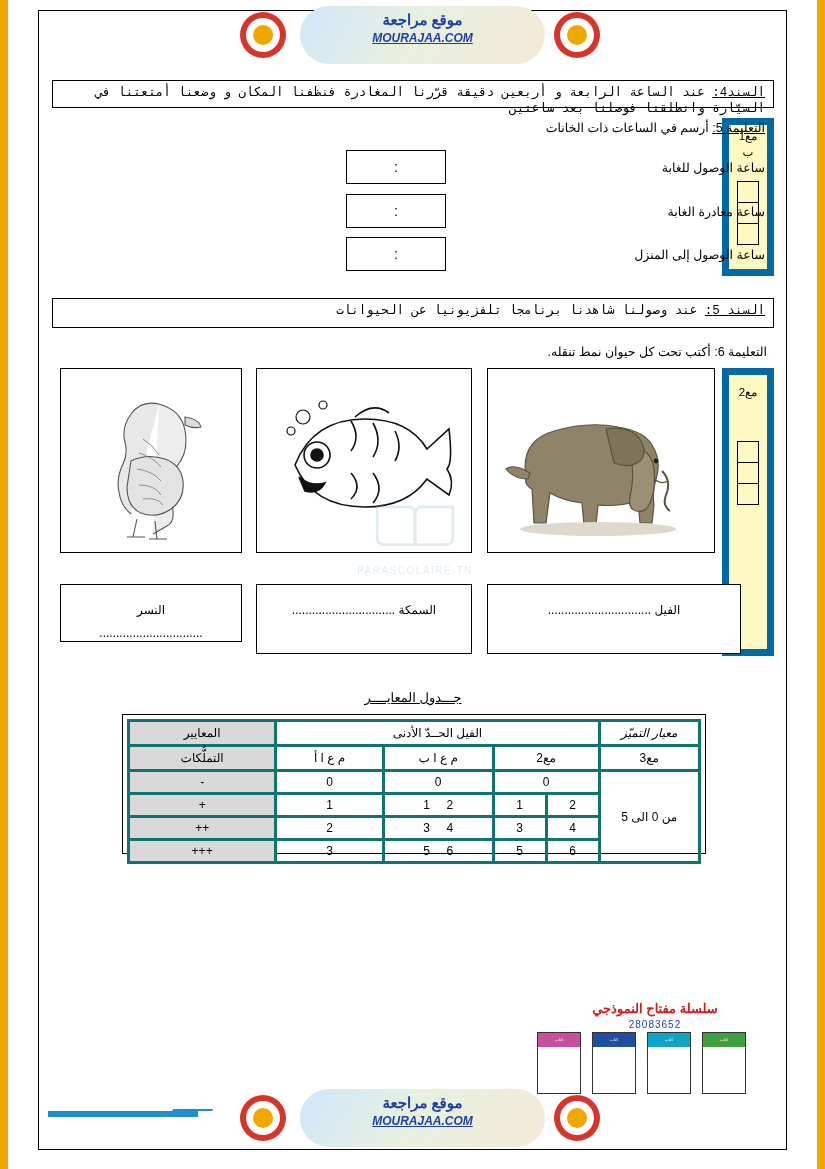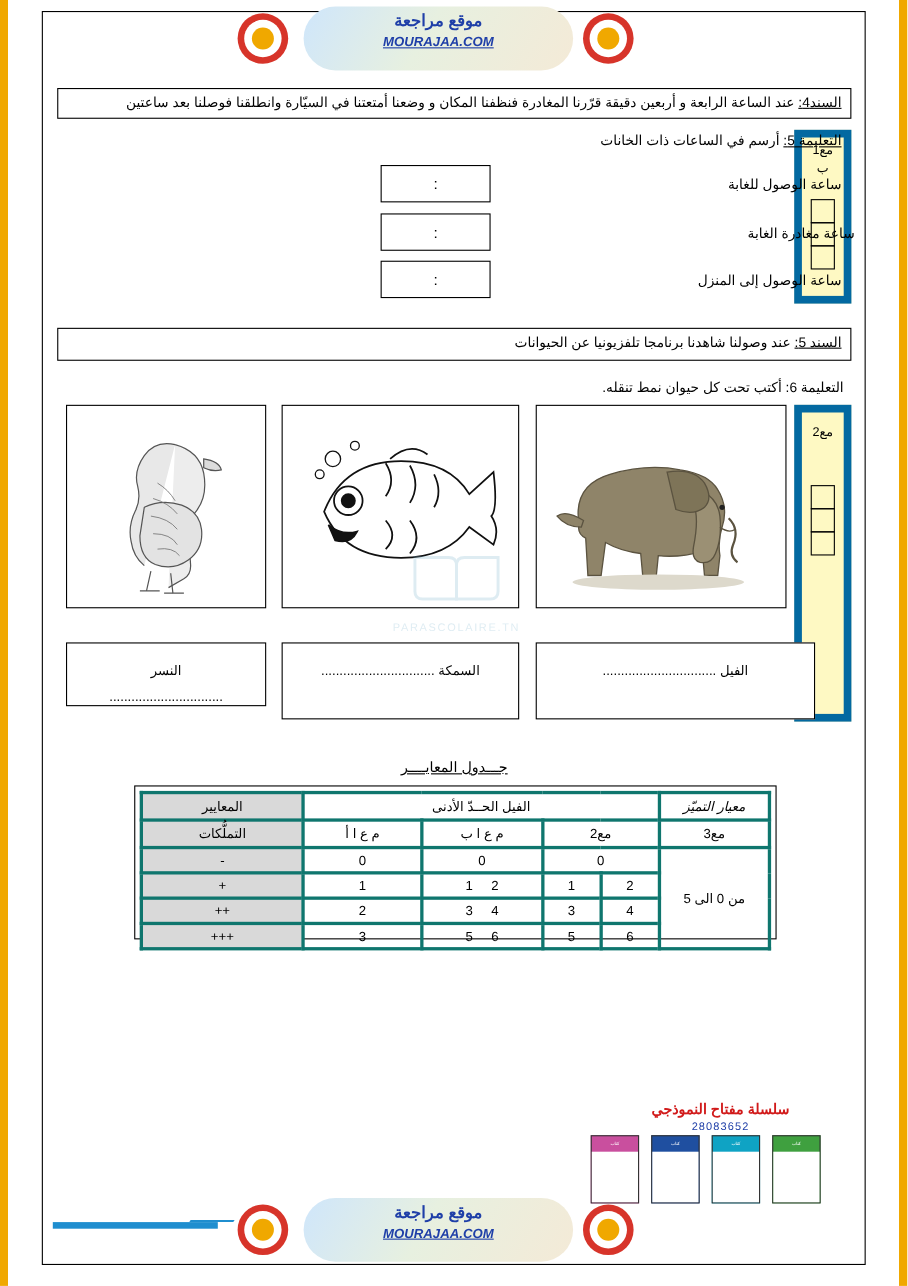--- a/index.html
+++ b/index.html
@@ -20,21 +20,21 @@
   }
   
   .side-bar{
     position:absolute;top:0;width:22px;height:1169px;
   }
   .side-bar.left{left:0;background:linear-gradient(to right,#f0a800 0%,#f0a800 35%,#ffffff 35%,#ffffff 100%);}
   .side-bar.right{right:0;background:linear-gradient(to left,#f0a800 0%,#f0a800 35%,#ffffff 35%,#ffffff 100%);}
 
   
   .banner{
-    position:absolute;left:216px;width:360px;height:62px;
+    position:absolute;left:240px;width:360px;height:62px;
   }
   .banner-pill{
     position:absolute;left:60px;top:2px;width:245px;height:58px;
     border-radius:30px;
     background:linear-gradient(120deg,#cfe6fb 0%,#e7f0e0 45%,#f4ead7 100%);
   }
   .banner-text{
     position:absolute;left:60px;top:6px;width:245px;
     text-align:center;
     color:#1f3fa8;
@@ -57,21 +57,21 @@
   .badge-dot{
     width:20px;height:20px;border-radius:50%;background:#f0a800;
     display:block;
   }
   .banner-badge.right{right:0;}
   .banner-badge.left{left:0;}
   .txt{position:absolute;font-size:12.5px;color:#000000;}
 
   .sanad{
     position:absolute;border:1px solid #000;box-sizing:border-box;
-    padding:4px 8px;font-size:12.5px;line-height:1.3;
+    padding:4px 8px;font-size:12.5px;line-height:1.3;font-family:Liberation Mono, monospace;
   }
   .u{text-decoration:underline;}
 
   
   .time-box{
     position:absolute;border:1px solid #000;box-sizing:border-box;
     width:100px;height:34px;background:#fff;
     display:flex;align-items:center;justify-content:center;
     font-size:14px;
   }
@@ -191,21 +191,21 @@
 </div>
 
 <div class="txt" style="right:60px;top:120px;text-align:right;">
   <span class="u">التعليمة 5:</span>
   <span>أرسم في الساعات ذات الخانات</span>
 </div>
 
 <div class="txt" style="right:60px;top:160px;">ساعة الوصول للغابة</div>
 <div class="time-box" style="left:346px;top:150px;">:</div>
 
-<div class="txt" style="right:48px;top:204px;text-align:right;">ساعة مغادرة الغابة</div>
+<div class="txt" style="right:60px;top:204px;text-align:right;">ساعة مغادرة الغابة</div>
 <div class="time-box" style="left:346px;top:194px;">:</div>
 
 <div class="txt" style="right:60px;top:247px;">ساعة الوصول إلى المنزل</div>
 <div class="time-box" style="left:346px;top:237px;">:</div>
 
 <div class="sanad" style="left:52px;top:298px;width:722px;height:30px;text-align:right;">
   <span class="u">السند 5:</span>
   <span>عند وصولنا شاهدنا برنامجا تلفزيونيا عن الحيوانات</span>
 </div>
 

